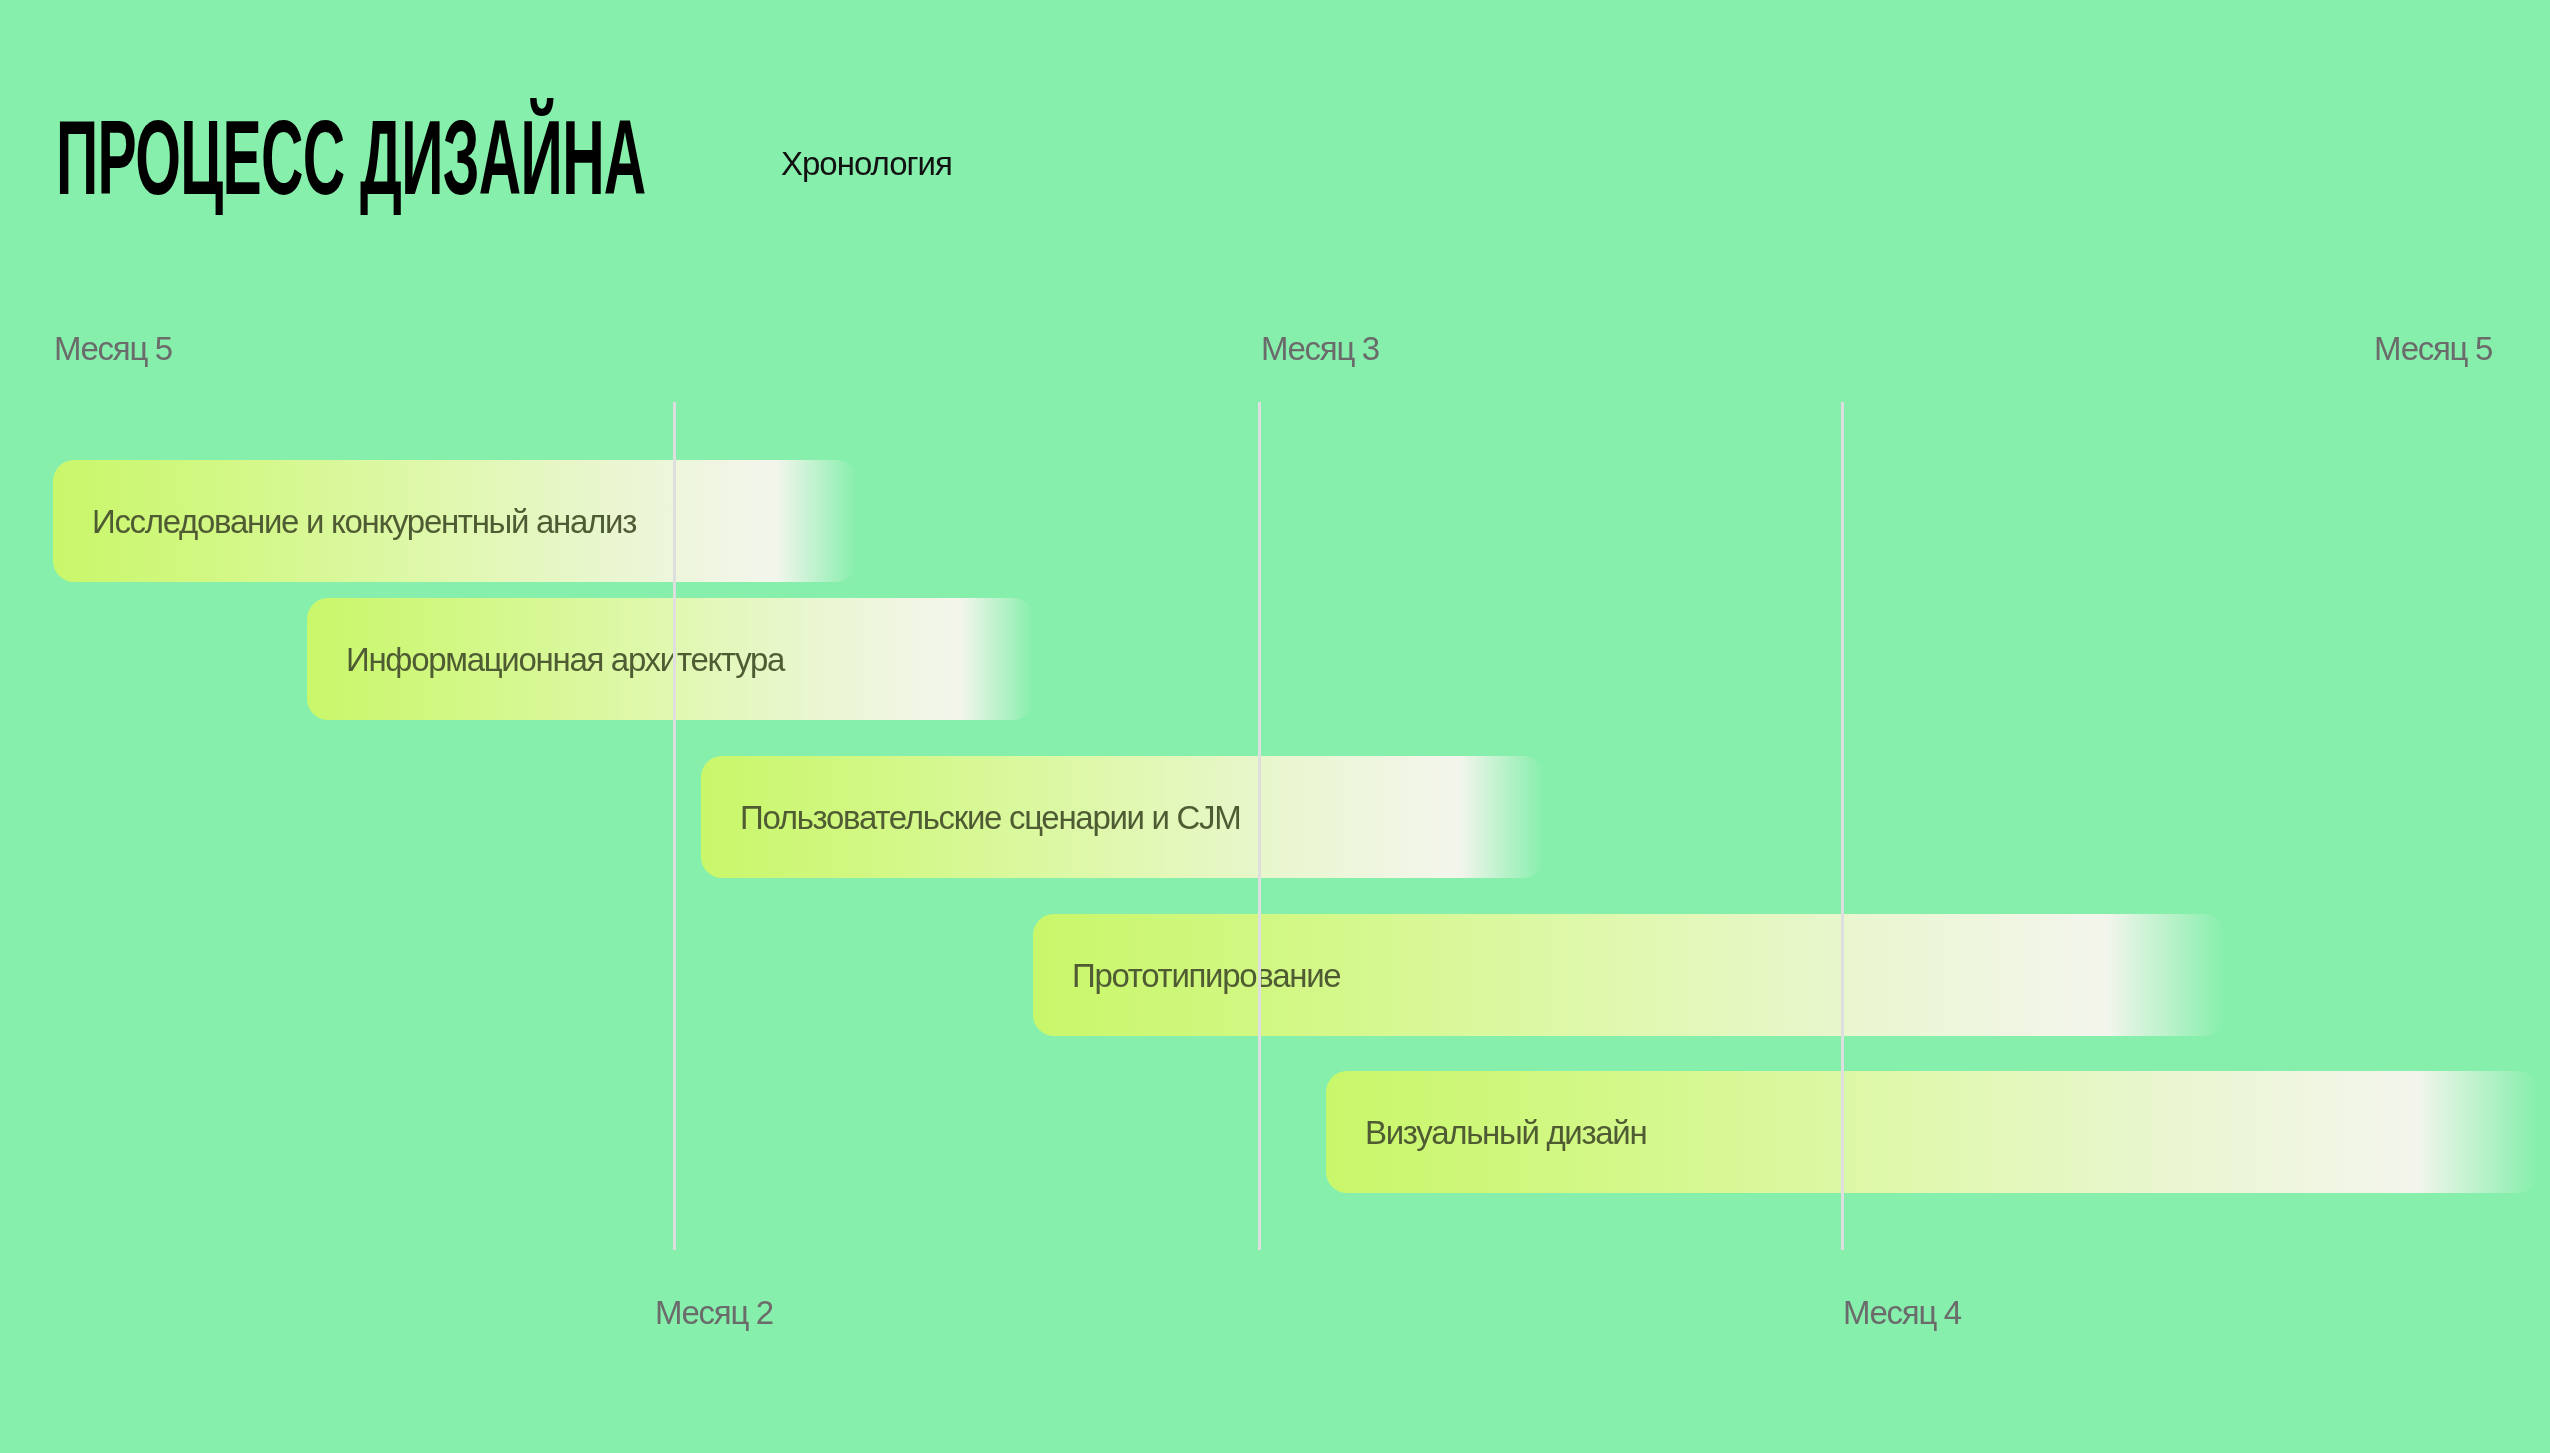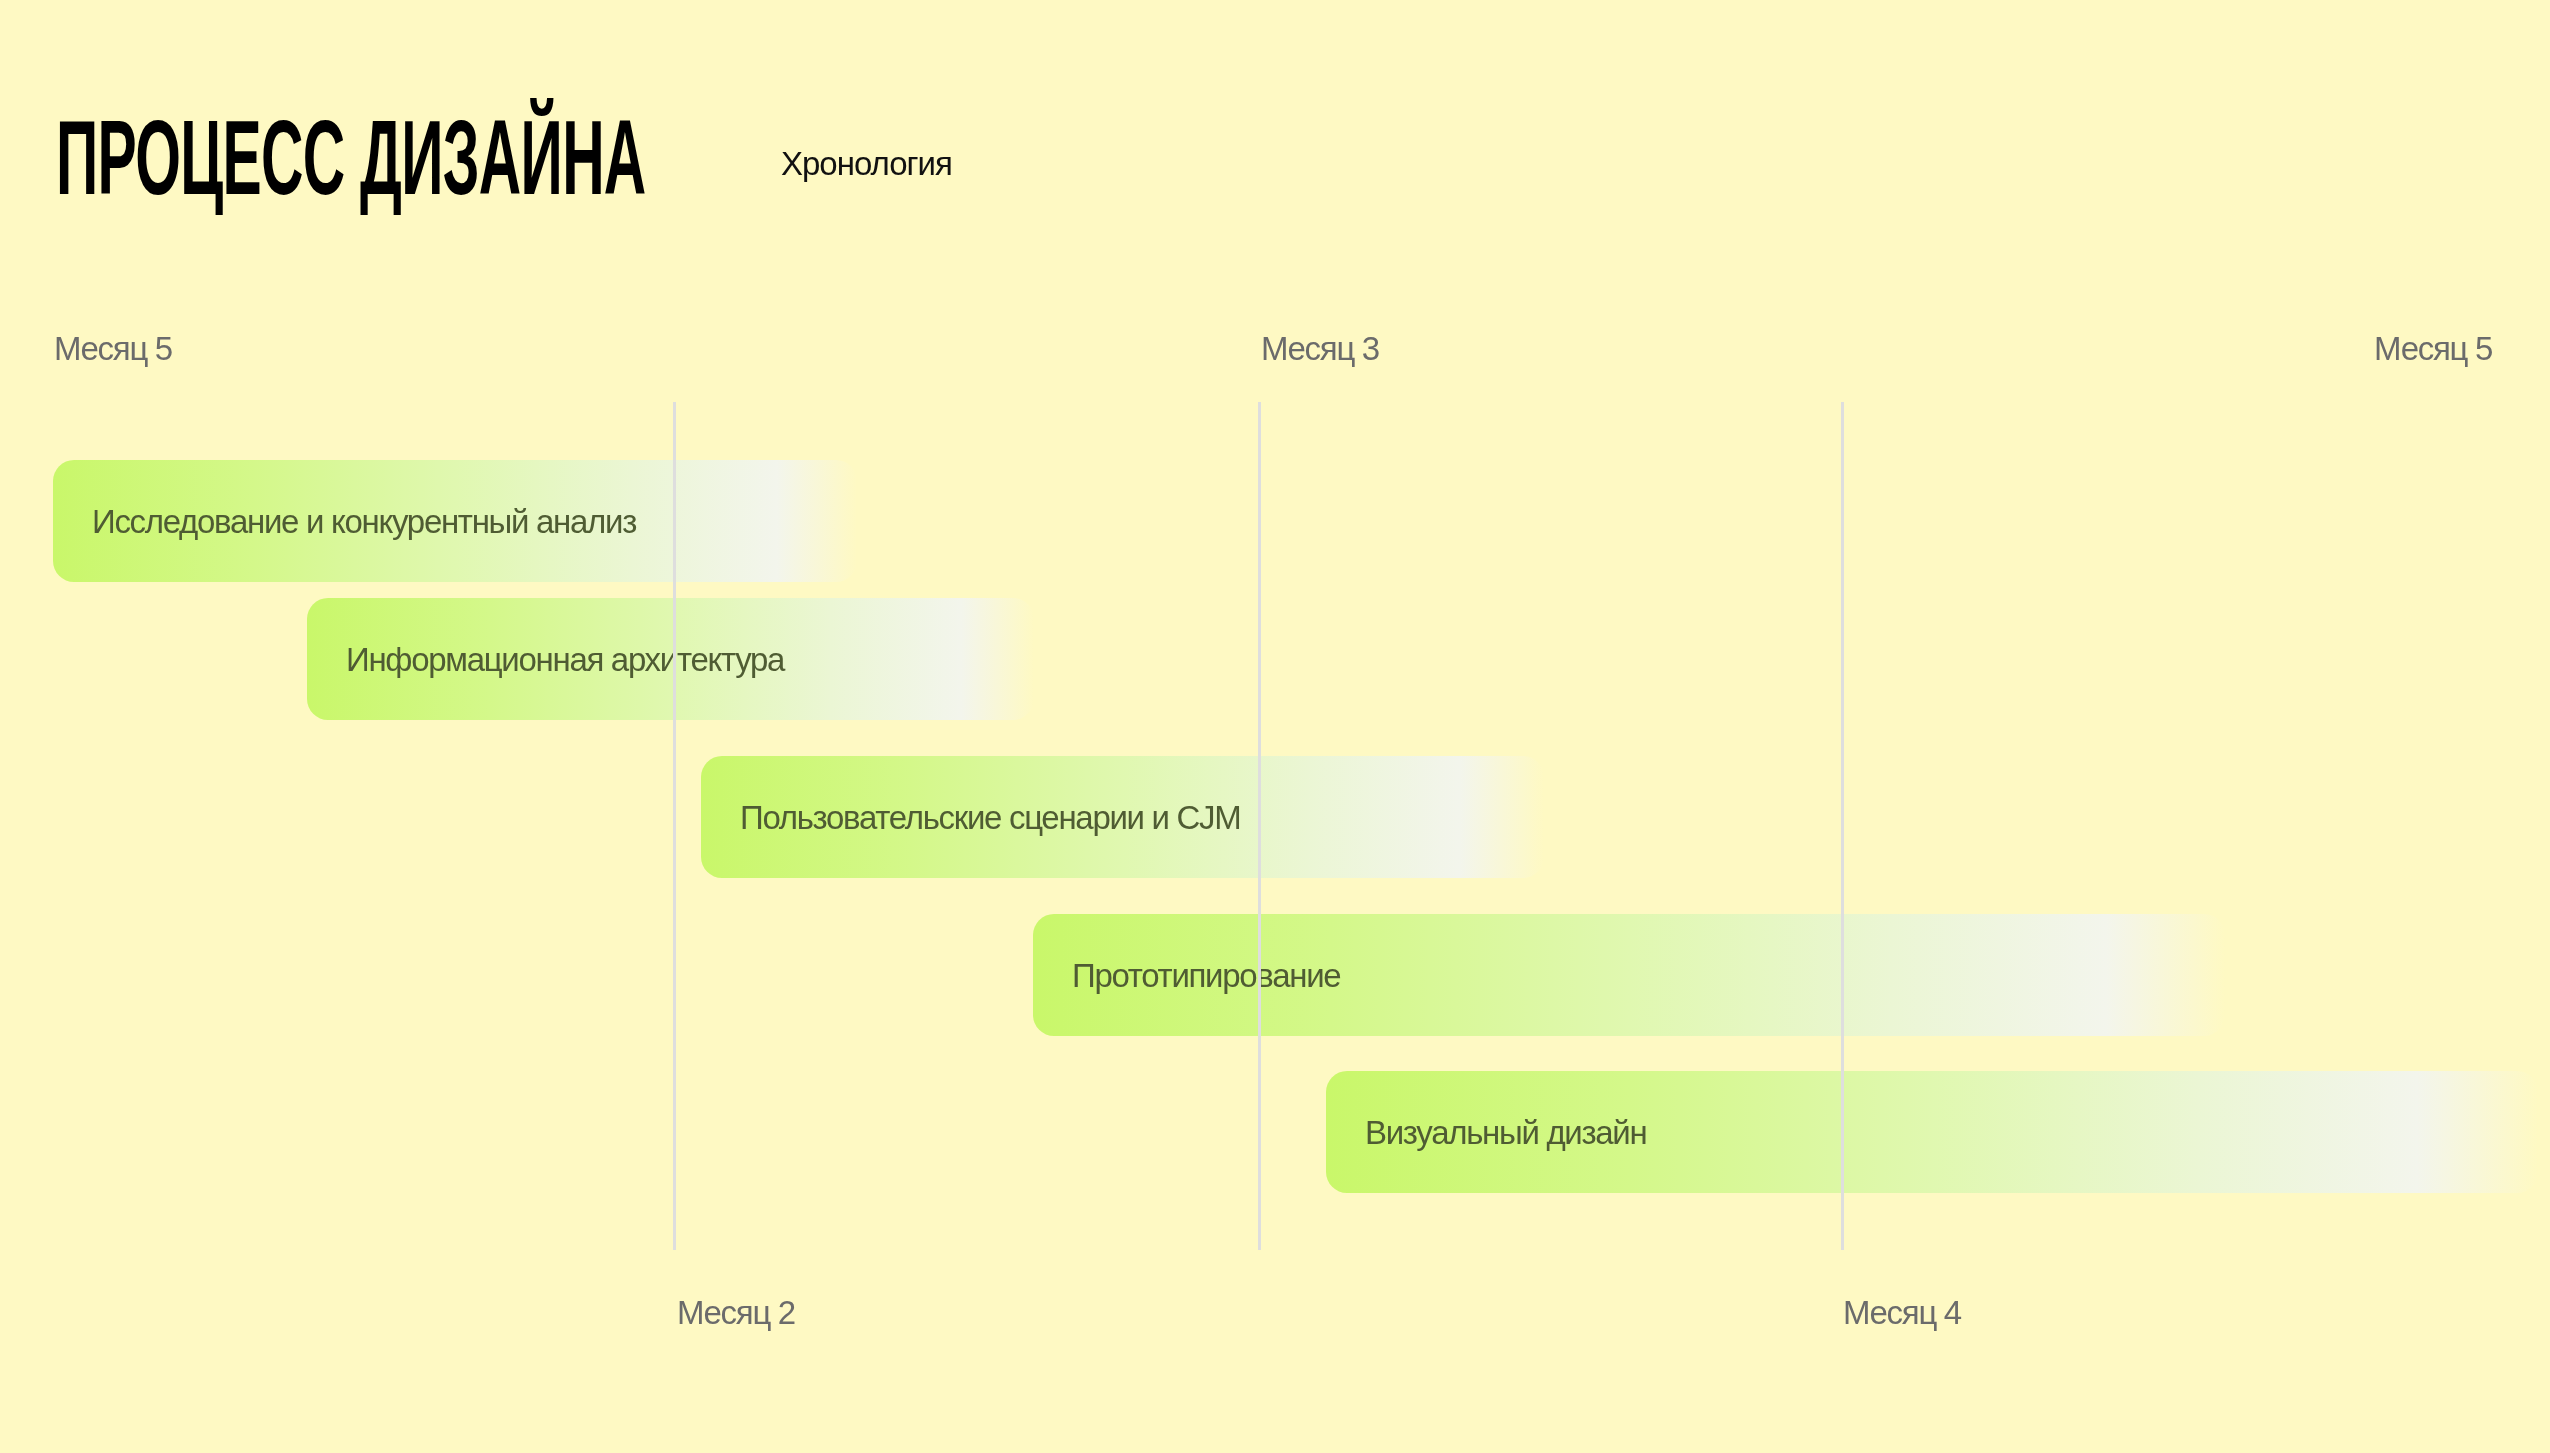--- a/index.html
+++ b/index.html
@@ -4,21 +4,21 @@
   <style>
     html, body {
       margin: 0;
       padding: 0;
       background: #f6f6f6;
     }
     .page {
       position: relative;
       width: 2550px;
       height: 1454px;
-      background: #fef9c3;
+      background: #86efac;
       overflow: hidden;
       font-family: "Liberation Sans", "DejaVu Sans", sans-serif;
     }
     .title {
       position: absolute;
       left: 56px;
       top: 105px;
       font-family: "Liberation Sans", "DejaVu Sans", sans-serif;
       font-weight: 700;
       font-size: 105px;
@@ -105,17 +105,17 @@
   <div class="bar" style="left:701px; top:756px; width:843px; height:122px;">
     <span class="bar-label">Пользовательские сценарии и CJM</span>
   </div>
   <div class="bar" style="left:1033px; top:914px; width:1192px; height:122px;">
     <span class="bar-label">Прототипирование</span>
   </div>
   <div class="bar" style="left:1326px; top:1071px; width:1212px; height:122px;">
     <span class="bar-label">Визуальный дизайн</span>
   </div>
 
-  <div class="month-label" style="left:677px; top:1296px;">Месяц 2</div>
+  <div class="month-label" style="left:655px; top:1296px;">Месяц 2</div>
   <div class="month-label" style="left:1843px; top:1296px;">Месяц 4</div>
 
 </div>
 
 
 </body></html>

